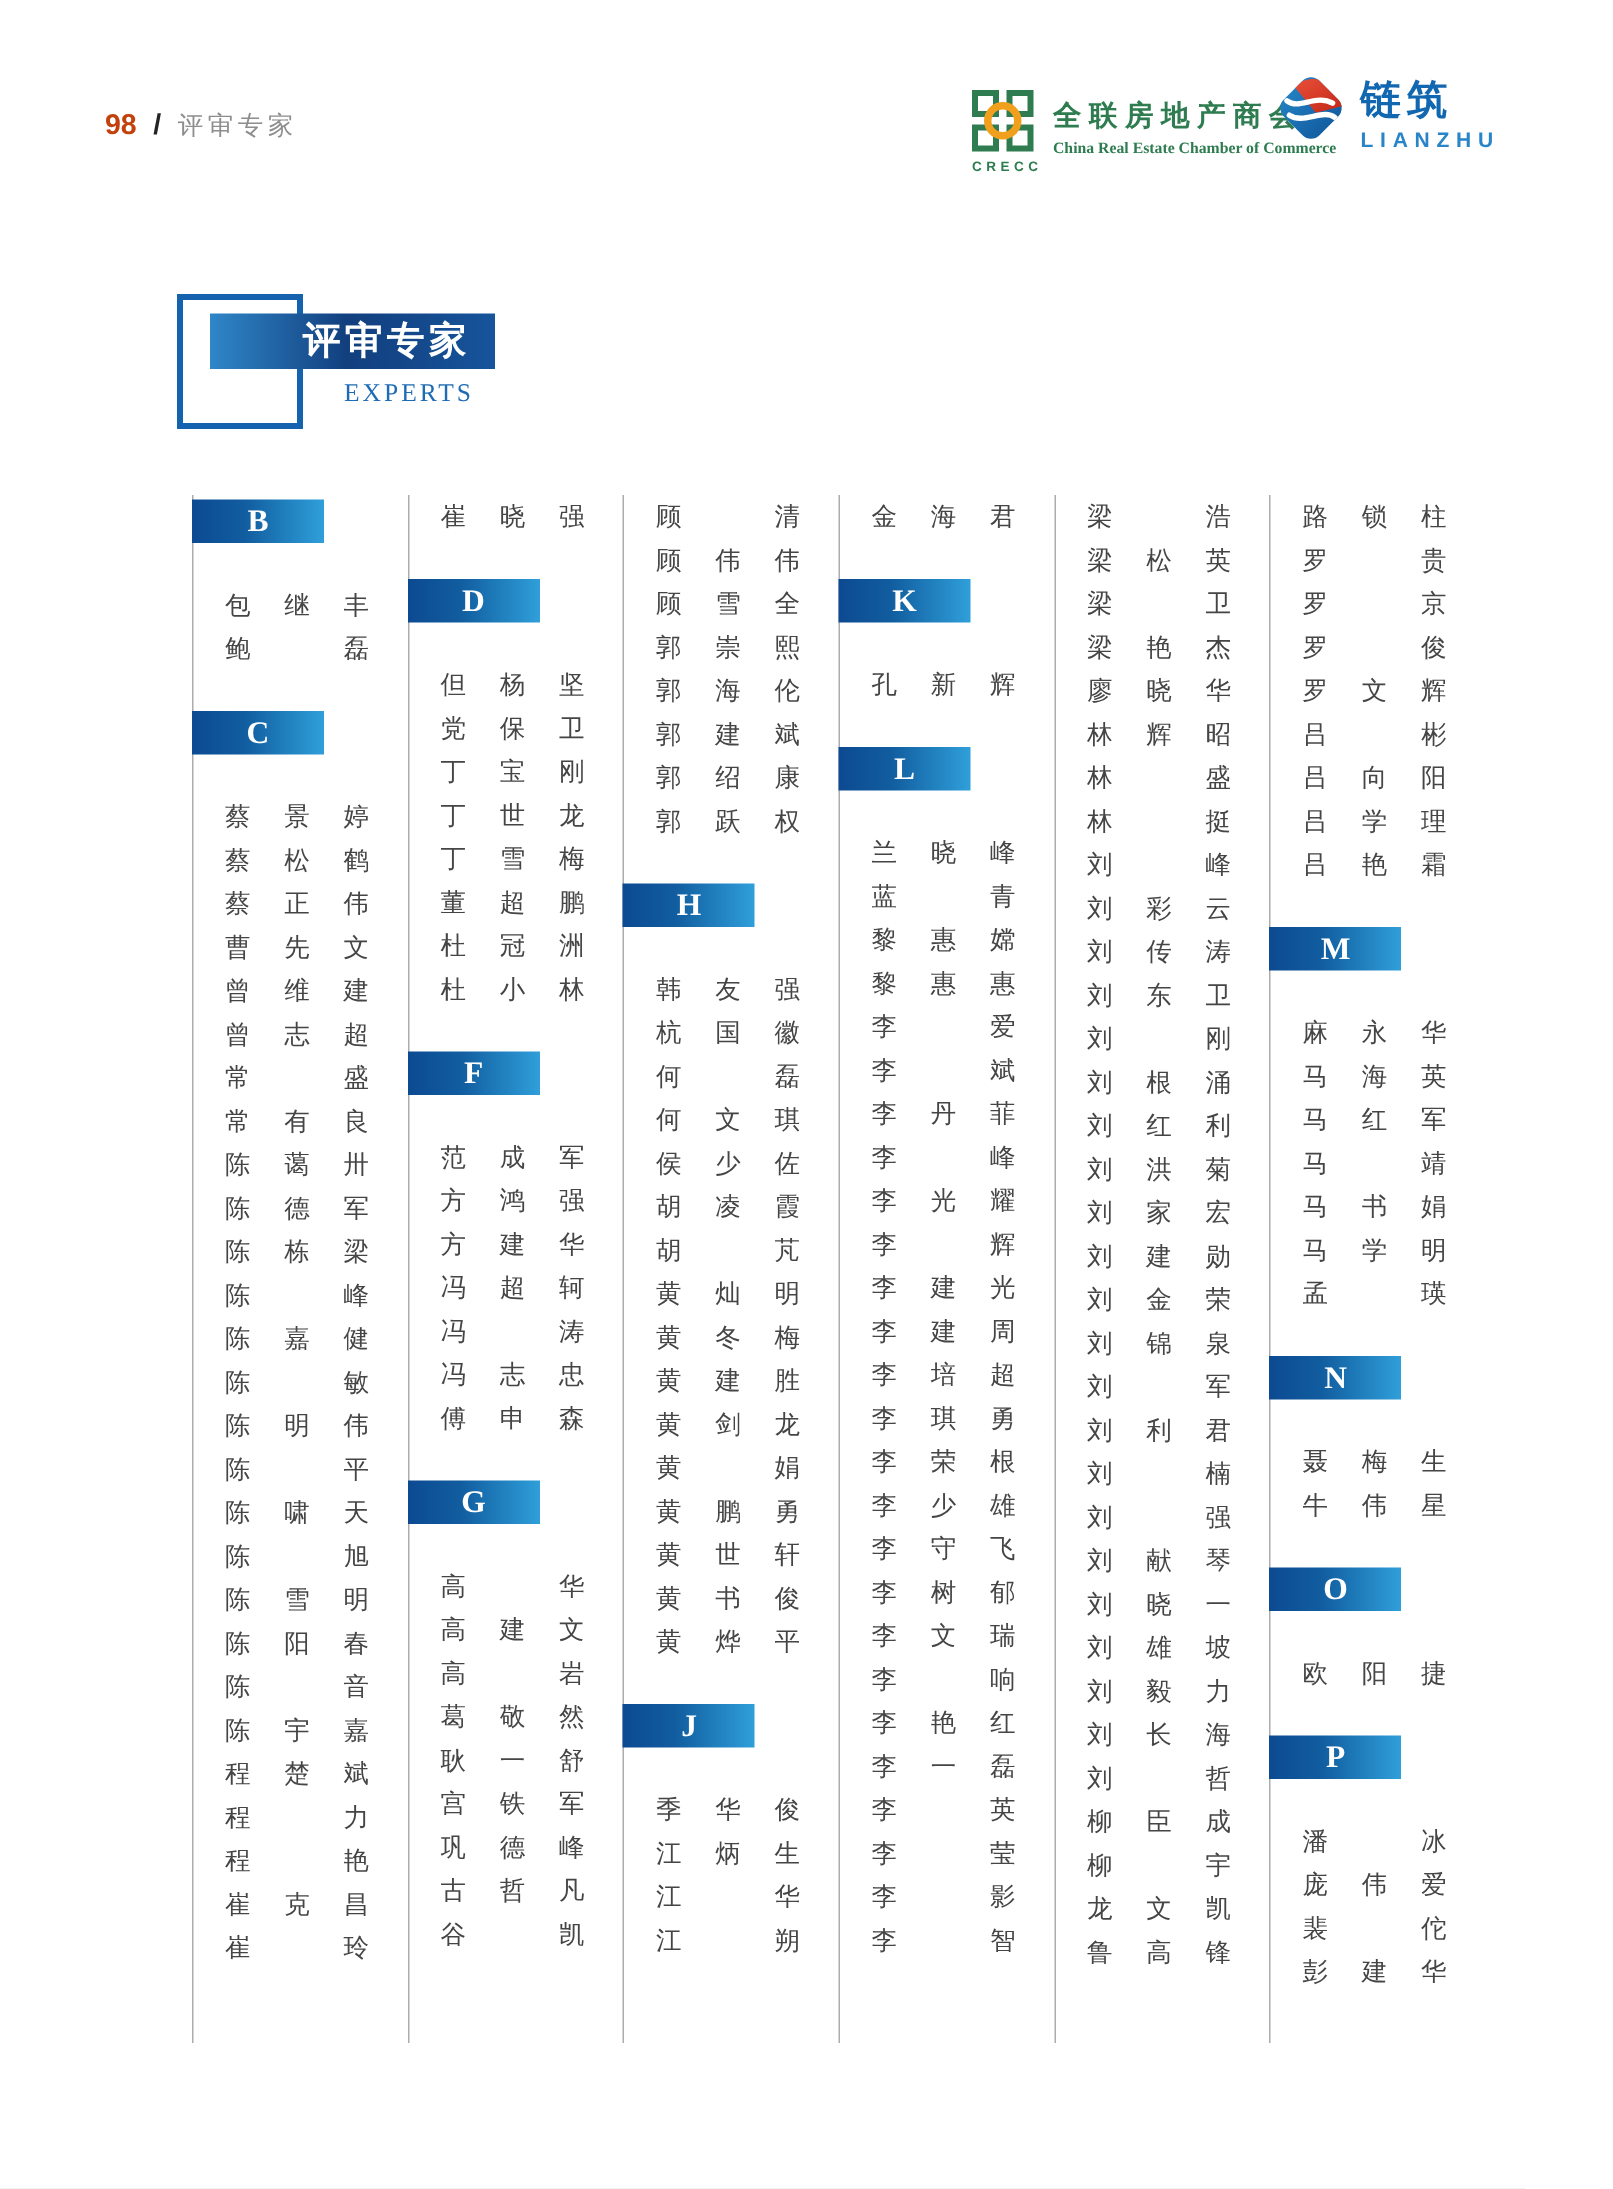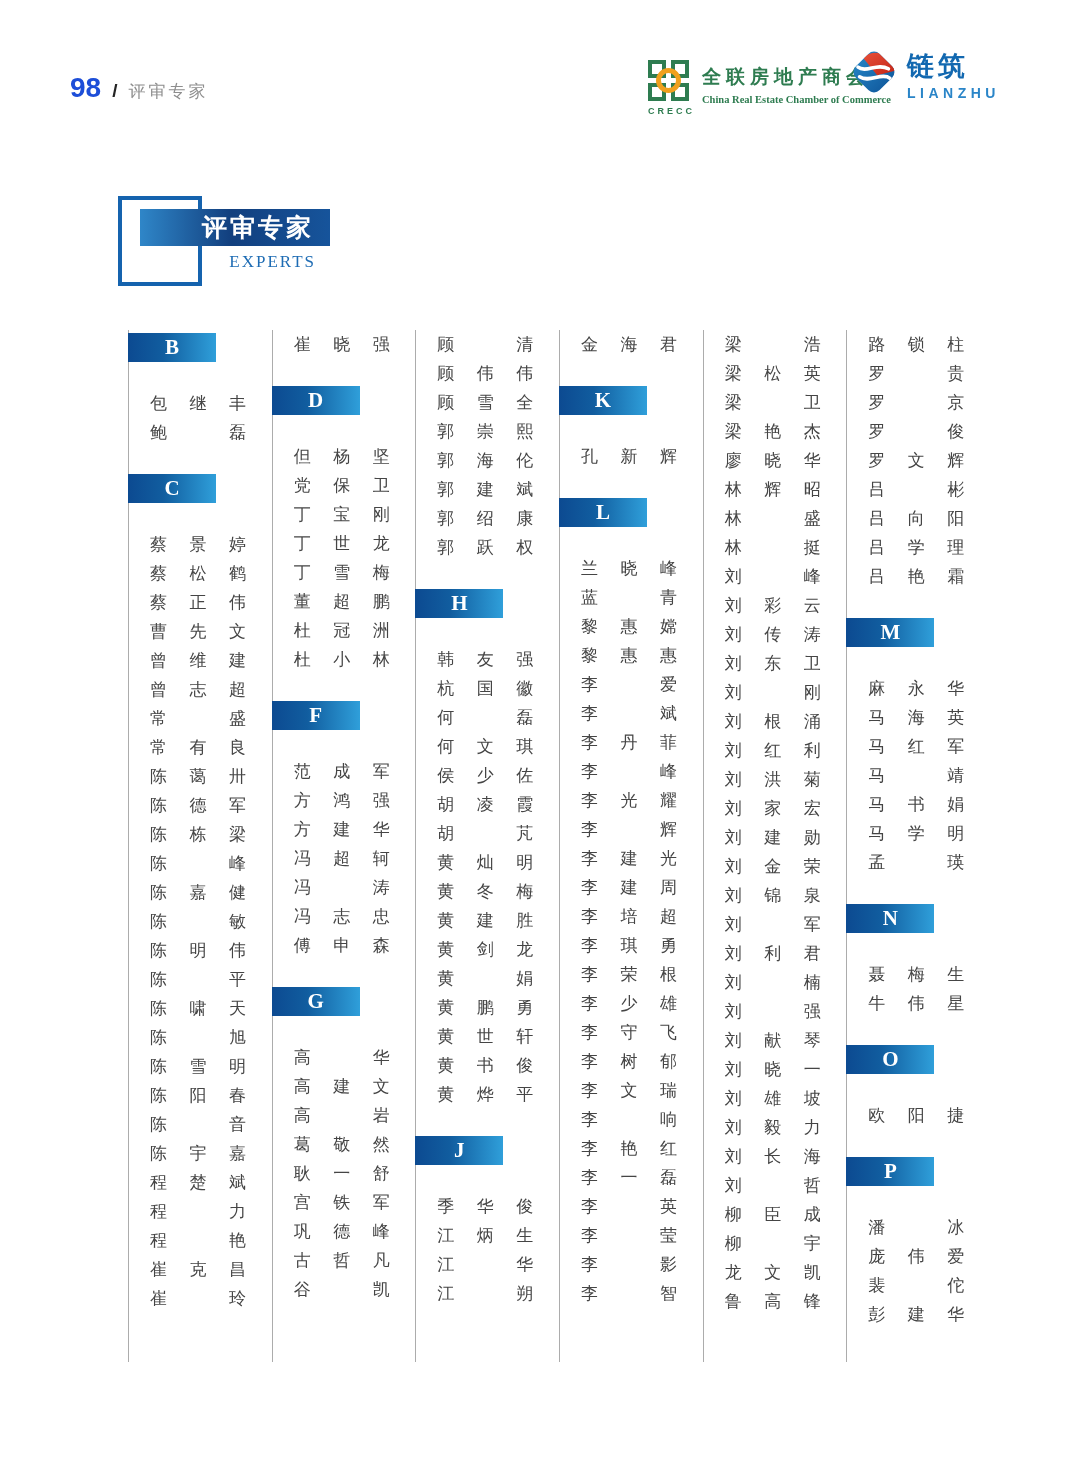--- a/index.html
+++ b/index.html
@@ -1,21 +1,21 @@
 <!DOCTYPE html>
 <html><head>
 <meta charset="utf-8">
 <style>
   html,body{margin:0;padding:0;background:#e8e8e8;}
   .page{position:relative;width:1075px;height:1459px;background:#ffffff;margin:0 auto;
         font-family:"Liberation Sans",sans-serif;overflow:hidden;}
 
   
   .page-header{position:absolute;left:70px;top:72px;display:flex;align-items:baseline;}
-  .page-num{font-size:28px;font-weight:bold;color:#1d4ed8;}
+  .page-num{font-size:19px;font-weight:bold;color:#c2410c;}
   .page-sep{font-size:19px;font-weight:bold;color:#242424;margin:0 11px;}
   .page-section{font-size:17px;color:#8e8e8e;letter-spacing:3px;}
 
   
   .logo-crecc{position:absolute;left:648px;top:60px;display:flex;align-items:flex-start;}
   .crecc-mark{position:relative;width:41px;}
   .crecc-squares{display:grid;grid-template-columns:18px 18px;grid-gap:5px;}
   .crecc-squares .sq{width:18px;height:18px;border:4px solid #2e7c50;box-sizing:border-box;}
   .crecc-ring{position:absolute;left:8px;top:8px;width:25px;height:25px;border:5px solid #f0a01d;
               border-radius:50%;box-sizing:border-box;background:transparent;}

